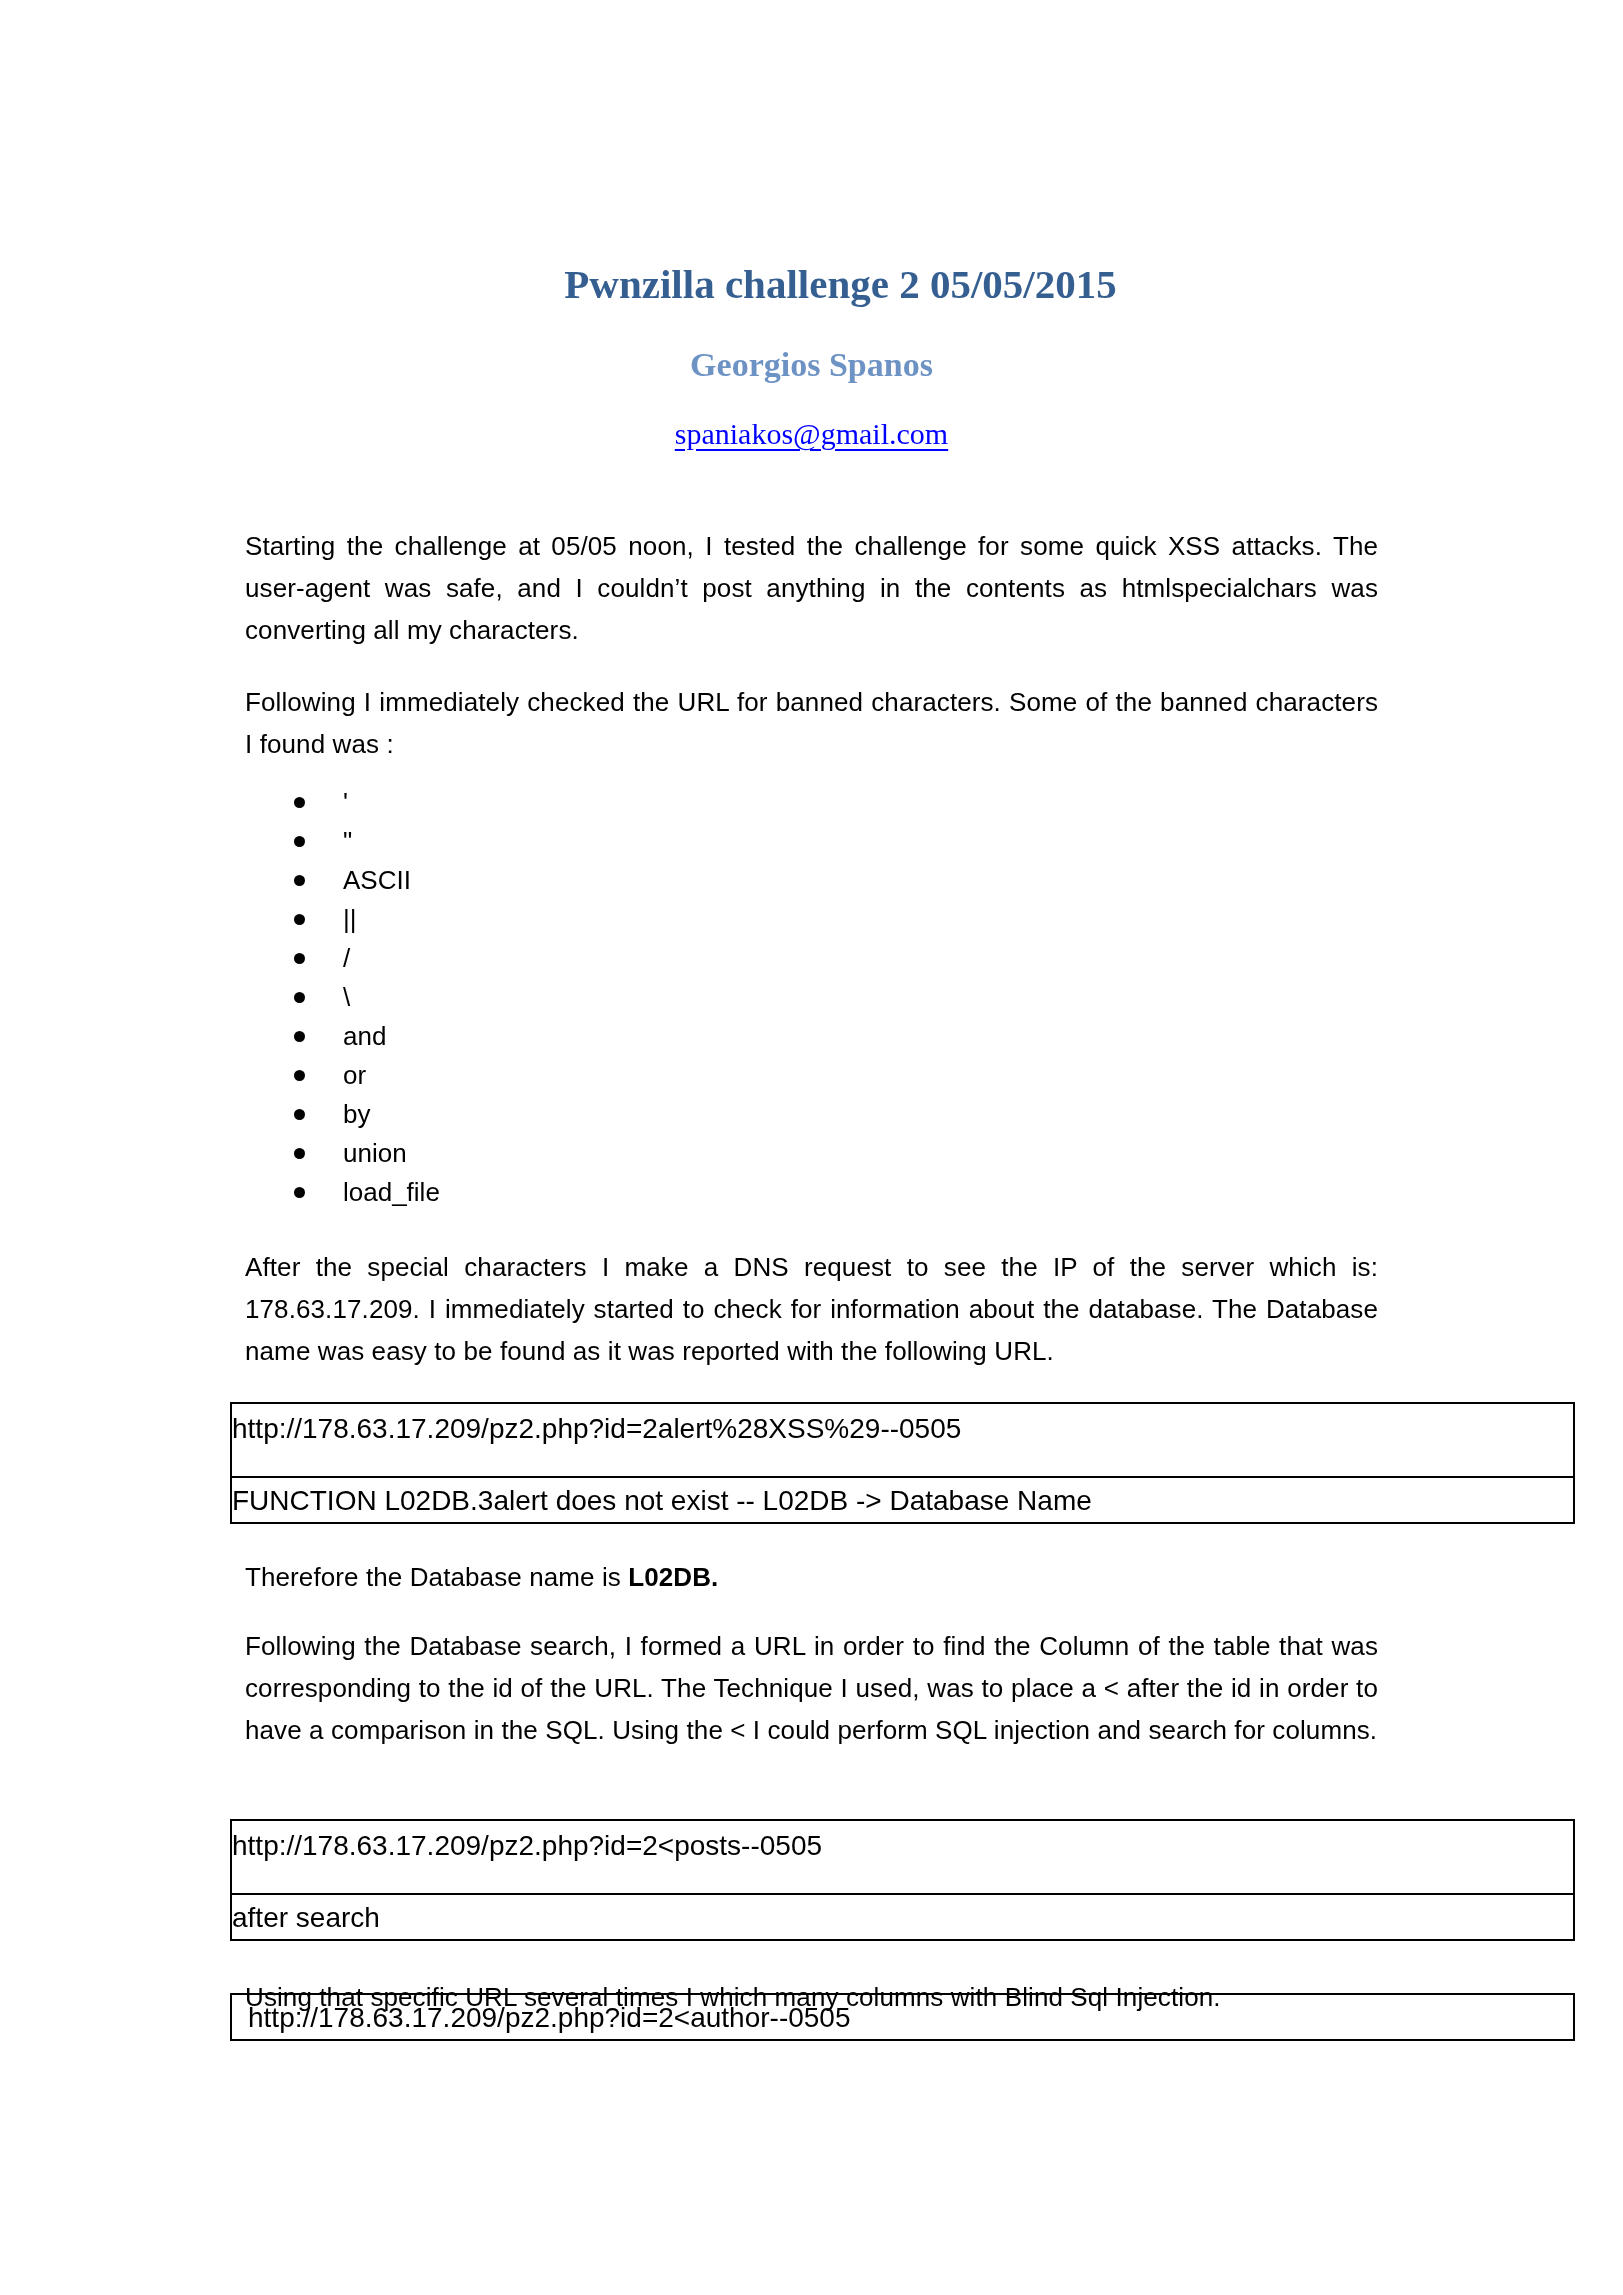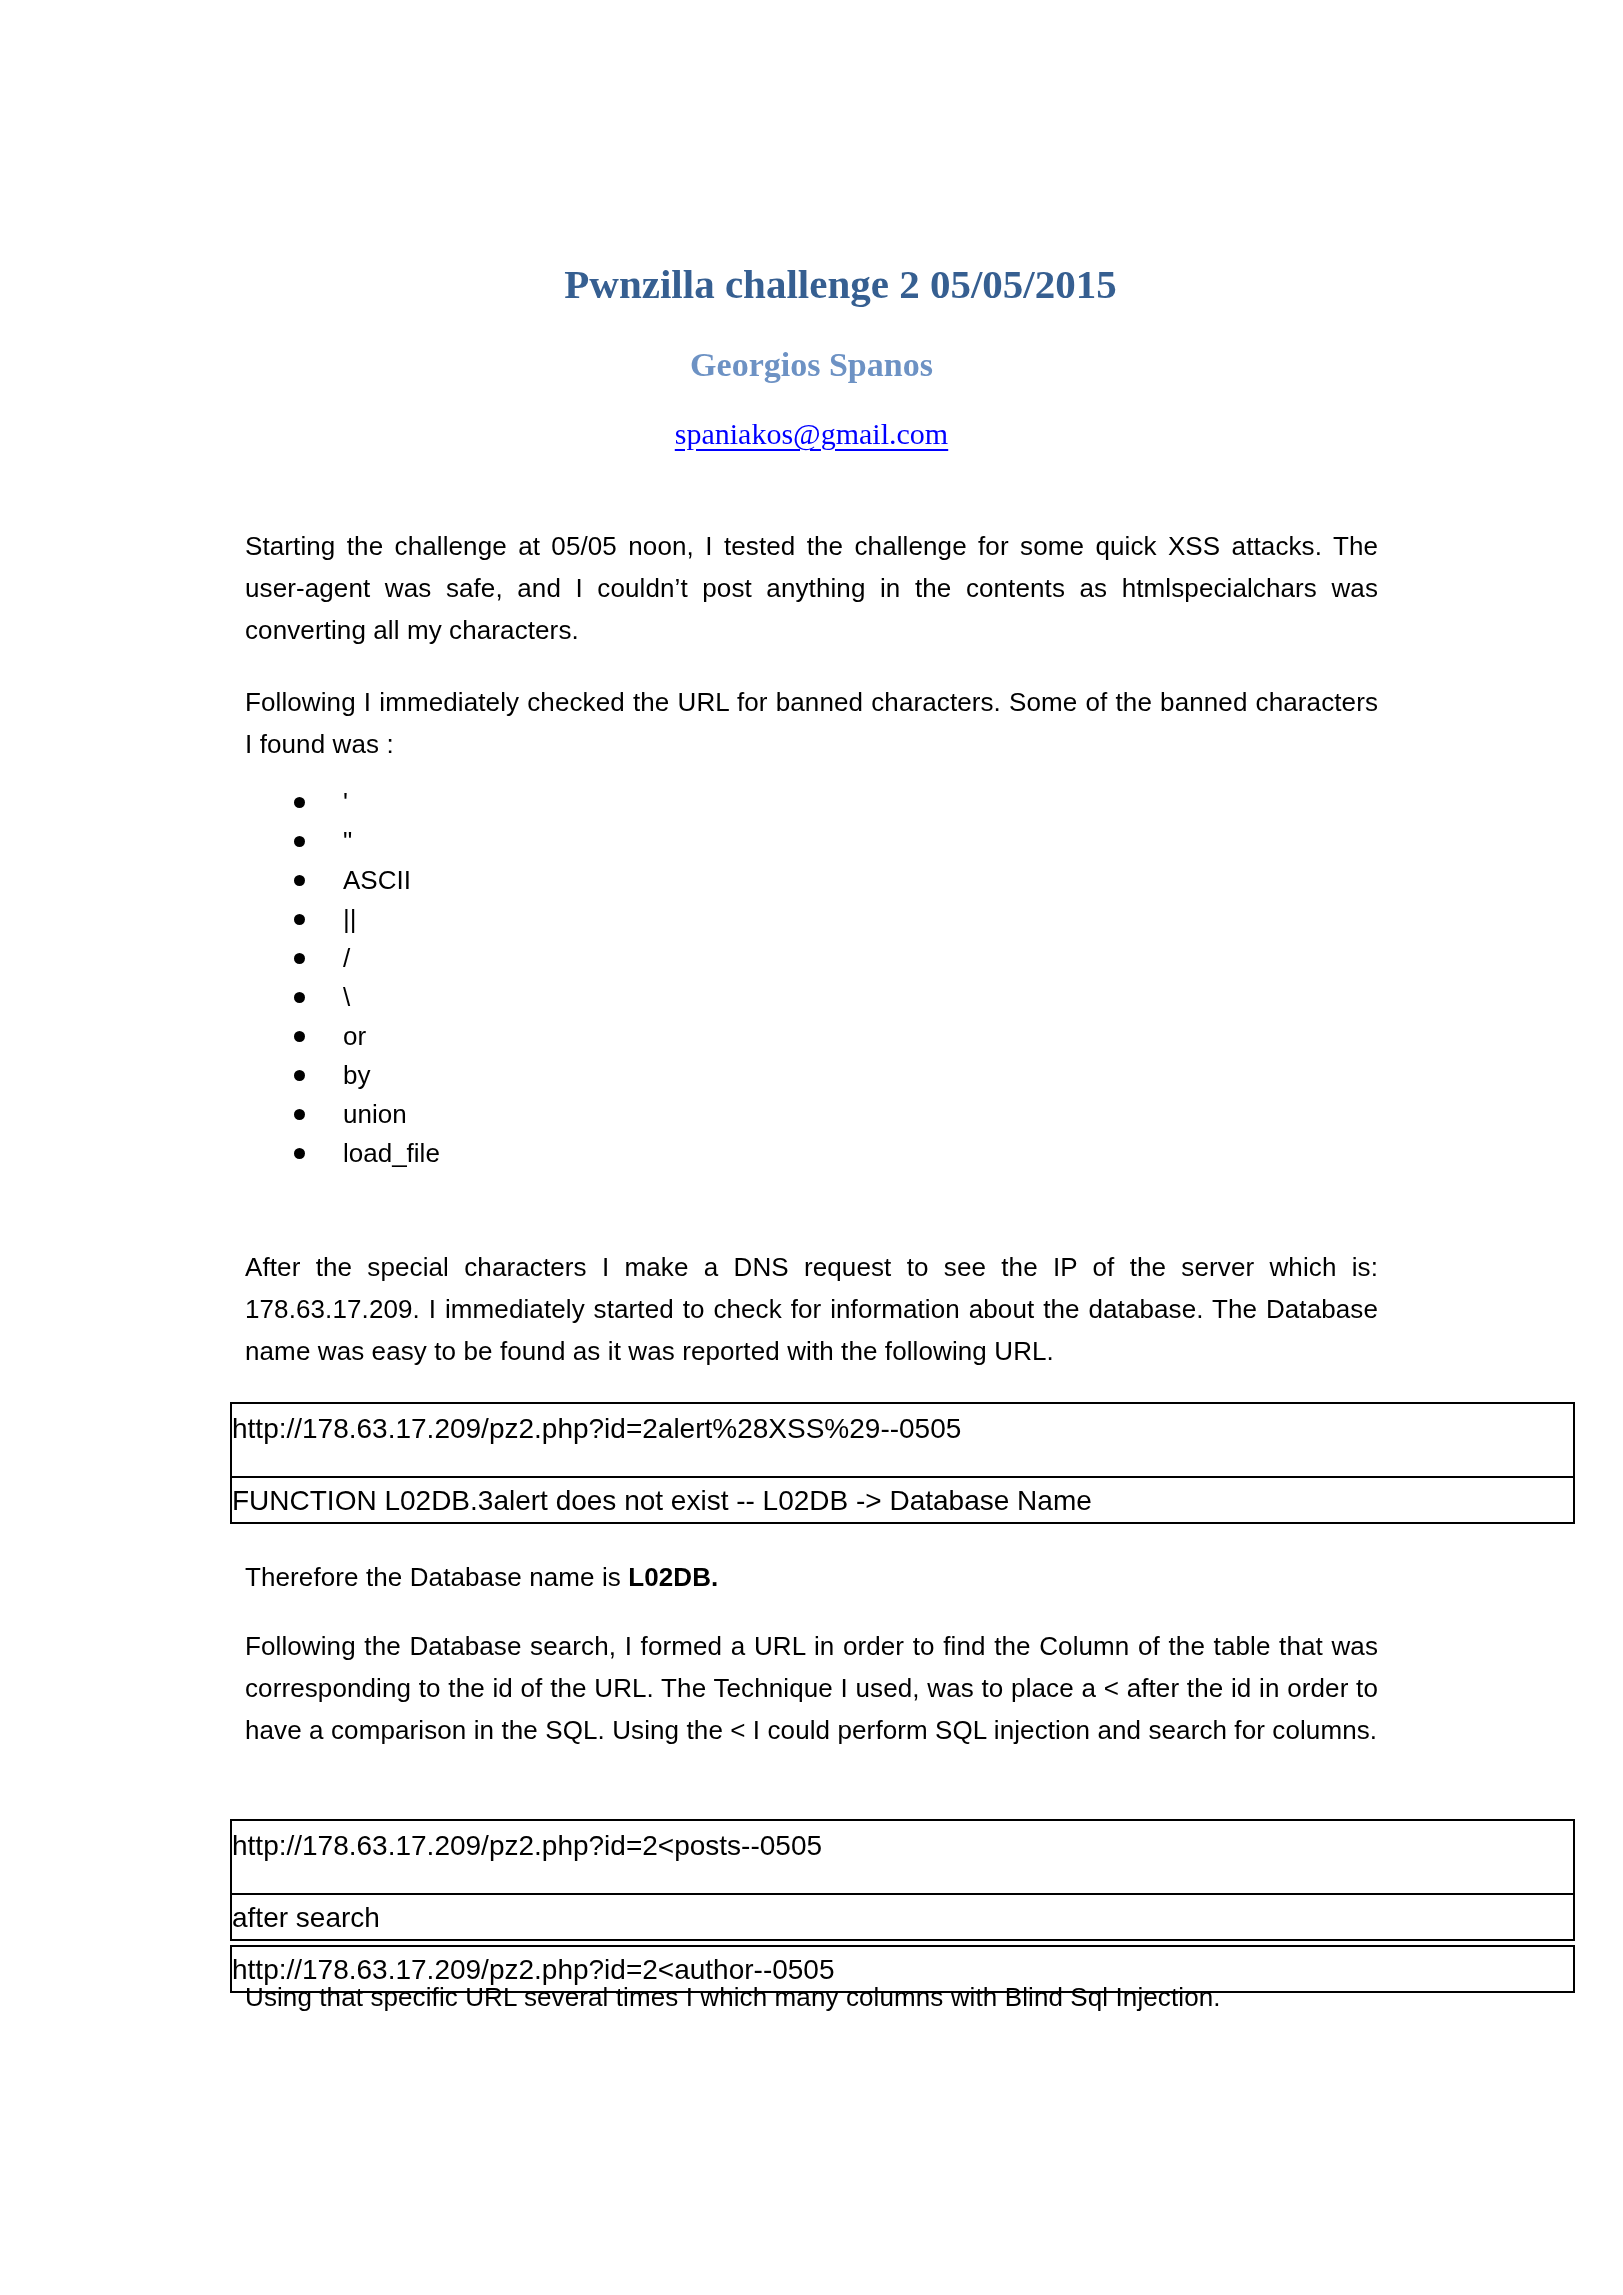--- a/index.html
+++ b/index.html
@@ -72,21 +72,21 @@
     display:block;
   }
   .urlbox{
     left:230px;width:1345px;
     border:2.6px solid #000000;
     box-sizing:border-box;
     font-size:28px;
   }
   .t1{top:1402px;}
   .t2{top:1819px;}
-  .t3{top:1945px;}
+  .t3{top:1993px;padding-left:16px;}
   .urlbox .row1{
     height:72px;
     padding-top:9.2px;
     line-height:31px;
     box-sizing:border-box;
   }
   .urlbox .row2{
     height:46px;
     border-top:2.6px solid #000000;
     padding-top:7.2px;
@@ -117,20 +117,21 @@
 
   <div class="abs body-par p2">Following I immediately checked the URL for banned characters. Some of the banned characters I found was :</div>
 
   <ul class="abs banned">
     <li><span class="bullet"></span><span>'</span></li>
     <li><span class="bullet"></span><span>"</span></li>
     <li><span class="bullet"></span><span>ASCII</span></li>
     <li><span class="bullet"></span><span>||</span></li>
     <li><span class="bullet"></span><span>/</span></li>
     <li><span class="bullet"></span><span>\</span></li>
+    <li><span class="bullet"></span><span>and</span></li>
     <li><span class="bullet"></span><span>or</span></li>
     <li><span class="bullet"></span><span>by</span></li>
     <li><span class="bullet"></span><span>union</span></li>
     <li><span class="bullet"></span><span>load_file</span></li>
   </ul>
 
   <div class="abs body-par p3">After the special characters I make a DNS request to see the IP of the server which is: 178.63.17.209. I immediately started to check for information about the database. The Database name was easy to be found as it was reported with the following URL.</div>
 
   <div class="abs urlbox t1">
     <div class="row1">http://178.63.17.209/pz2.php?id=2alert%28XSS%29--0505</div>

